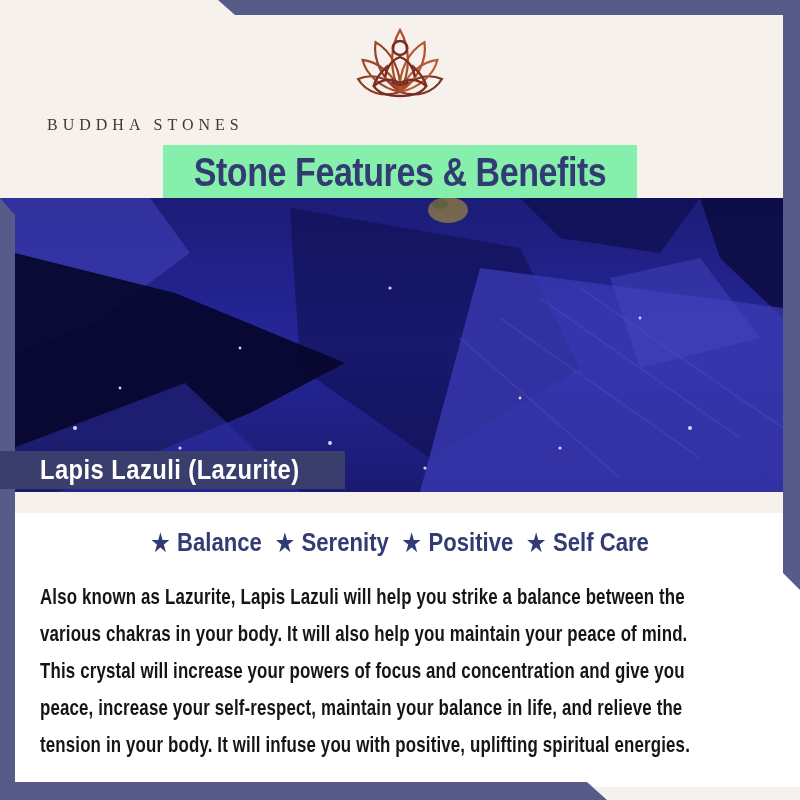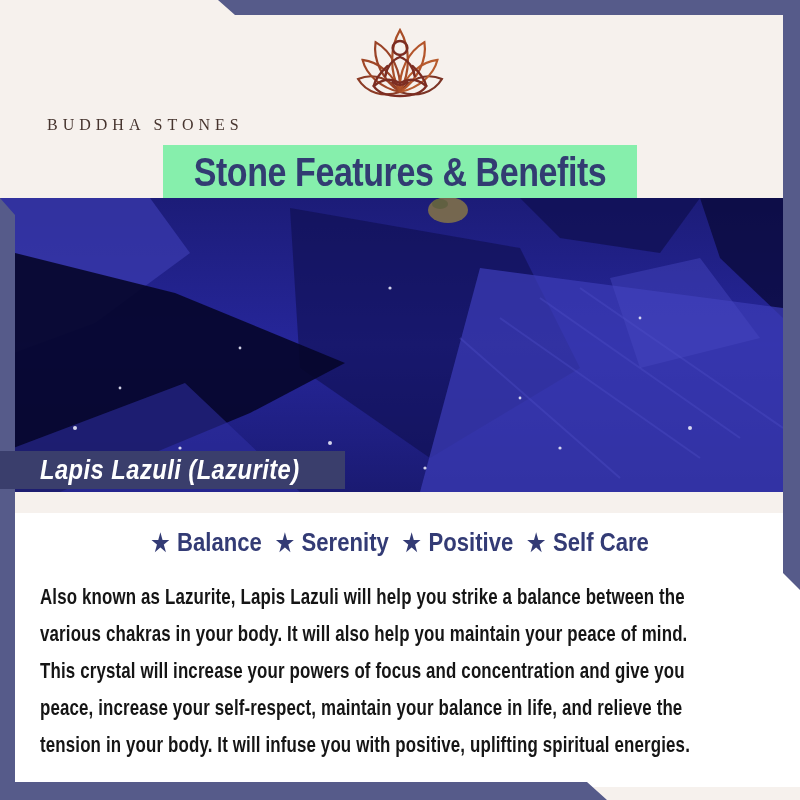--- a/index.html
+++ b/index.html
@@ -21,21 +21,21 @@
     font-family:"Liberation Serif",serif;font-size:16px;letter-spacing:5px;
     color:var(--brand_text);font-weight:400;padding-left:47px;}
 
   .title-band{position:absolute;left:163px;top:145px;width:474px;height:53px;background:#86efac;}
   .page-title{position:absolute;left:50%;top:0;height:53px;line-height:55px;white-space:nowrap;
     transform:translateX(-50%) scaleX(0.85);font-weight:bold;font-size:40px;
     letter-spacing:-0.5px;color:var(--title_text);}
 
   .stone-photo{position:absolute;left:0;top:198px;width:783px;height:294px;}
 
-  .caption-banner{position:absolute;left:0;top:451px;width:345px;height:38px;background:var(--banner);font-style:italic;}
+  .caption-banner{position:absolute;left:0;top:451px;width:345px;height:38px;background:var(--banner);}
   .caption-text{position:absolute;left:40px;top:0;height:38px;line-height:38px;white-space:nowrap;
     transform:scaleX(0.88);transform-origin:0 50%;color:#ffffff;font-weight:bold;
     font-size:27px;letter-spacing:0.5px;}
 
   .content-panel{position:absolute;left:15px;top:513px;width:785px;height:274px;background:var(--panel);}
 
   .benefits-row{position:absolute;left:50%;top:527px;white-space:nowrap;
     transform:translateX(-50%) scaleX(0.85);font-weight:bold;font-size:26px;
     color:var(--benefits_text);line-height:30px;}
   .benefits-row .star{margin:0 9px;font-size:24px;}

